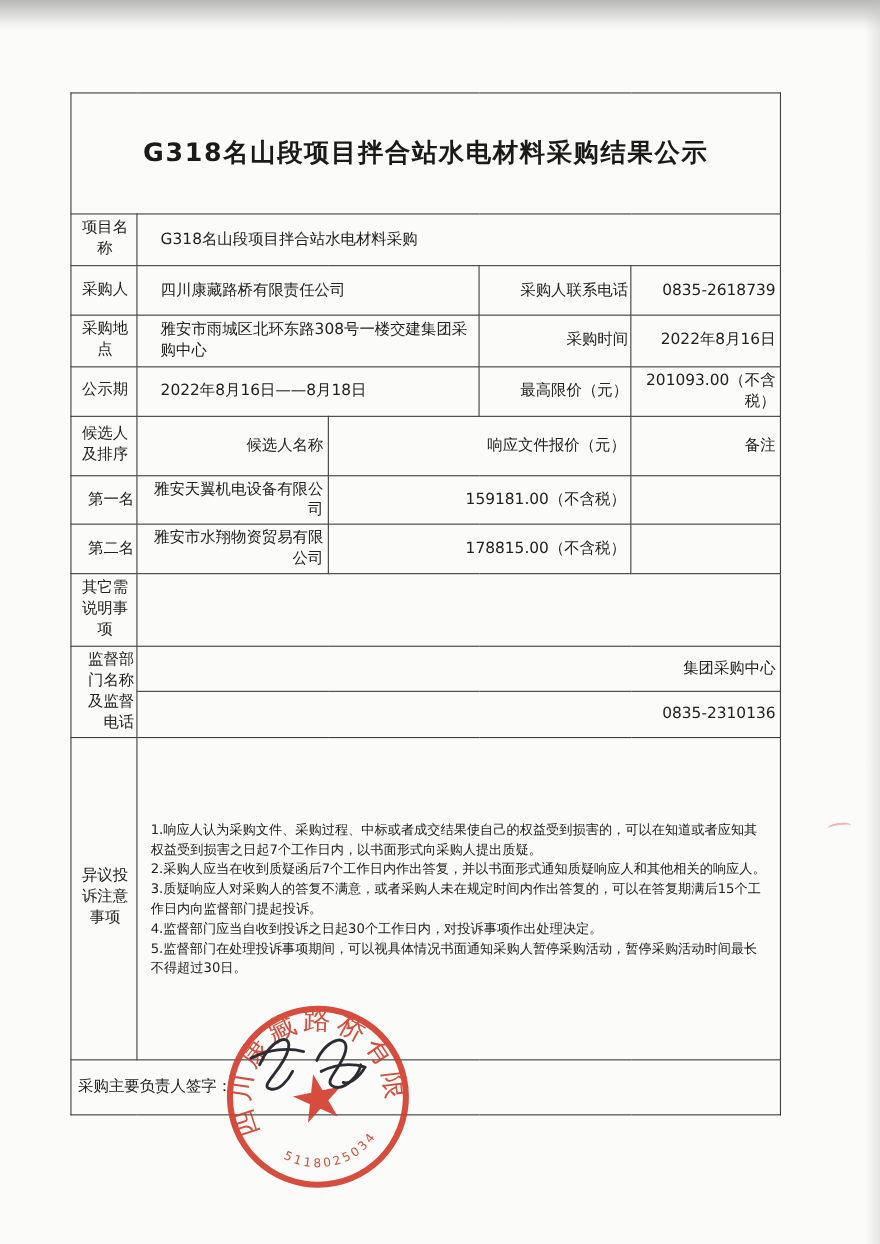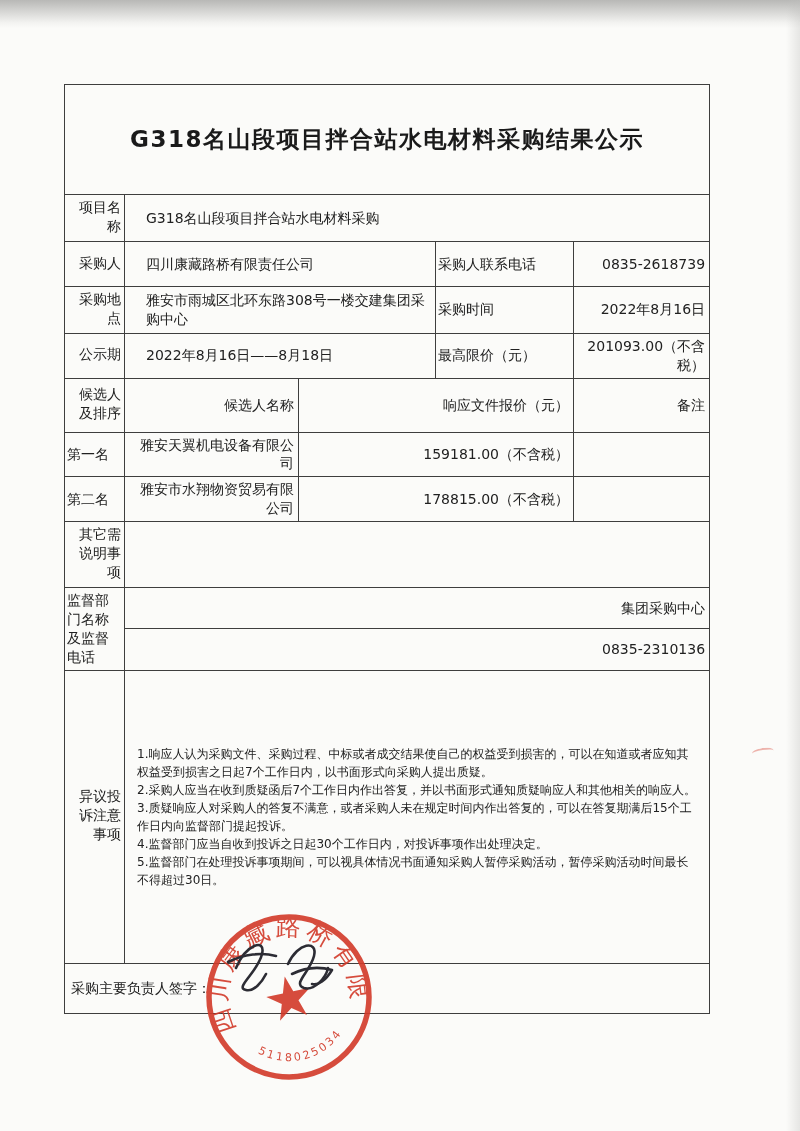--- a/index.html
+++ b/index.html
@@ -22,22 +22,22 @@
     border-collapse:collapse; table-layout:fixed;
   }
   table.doc td {
     border:1.6px solid #3e3e3e;
     font-size:14px; line-height:1.35;
     vertical-align:middle;
     overflow:hidden;
   }
   .title-cell { text-align:center; vertical-align:middle; }
   .doc-title { font-size:23px; font-weight:bold; letter-spacing:1.5px; color:#1a1a1a; }
-  td.lbl { padding:3px 3px 5px 5px; text-align:right; }
-  td.lbl-c { text-align:left; padding:3px 2px; }
+  td.lbl { padding:3px 3px 5px 5px; text-align:center; }
+  td.lbl-c { text-align:right; padding:3px 2px; }
   td.val { padding:3px 6px 3px 21px; text-align:left; }
   td.val-c { text-align:right; padding:3px 4px; }
   td.small-num { font-size:12.5px; }
   td.notes-cell { padding:8px 12px; vertical-align:middle; }
   .notes-cell .note-line { font-size:12px; line-height:1.5; text-align:left; }
   td.sig-cell { padding:4px 6px; font-size:14.5px; vertical-align:middle; }
   
   tr.rh-title { height:110px; }
   tr.rh-1 { height:47px; }
   tr.rh-2 { height:45px; }

